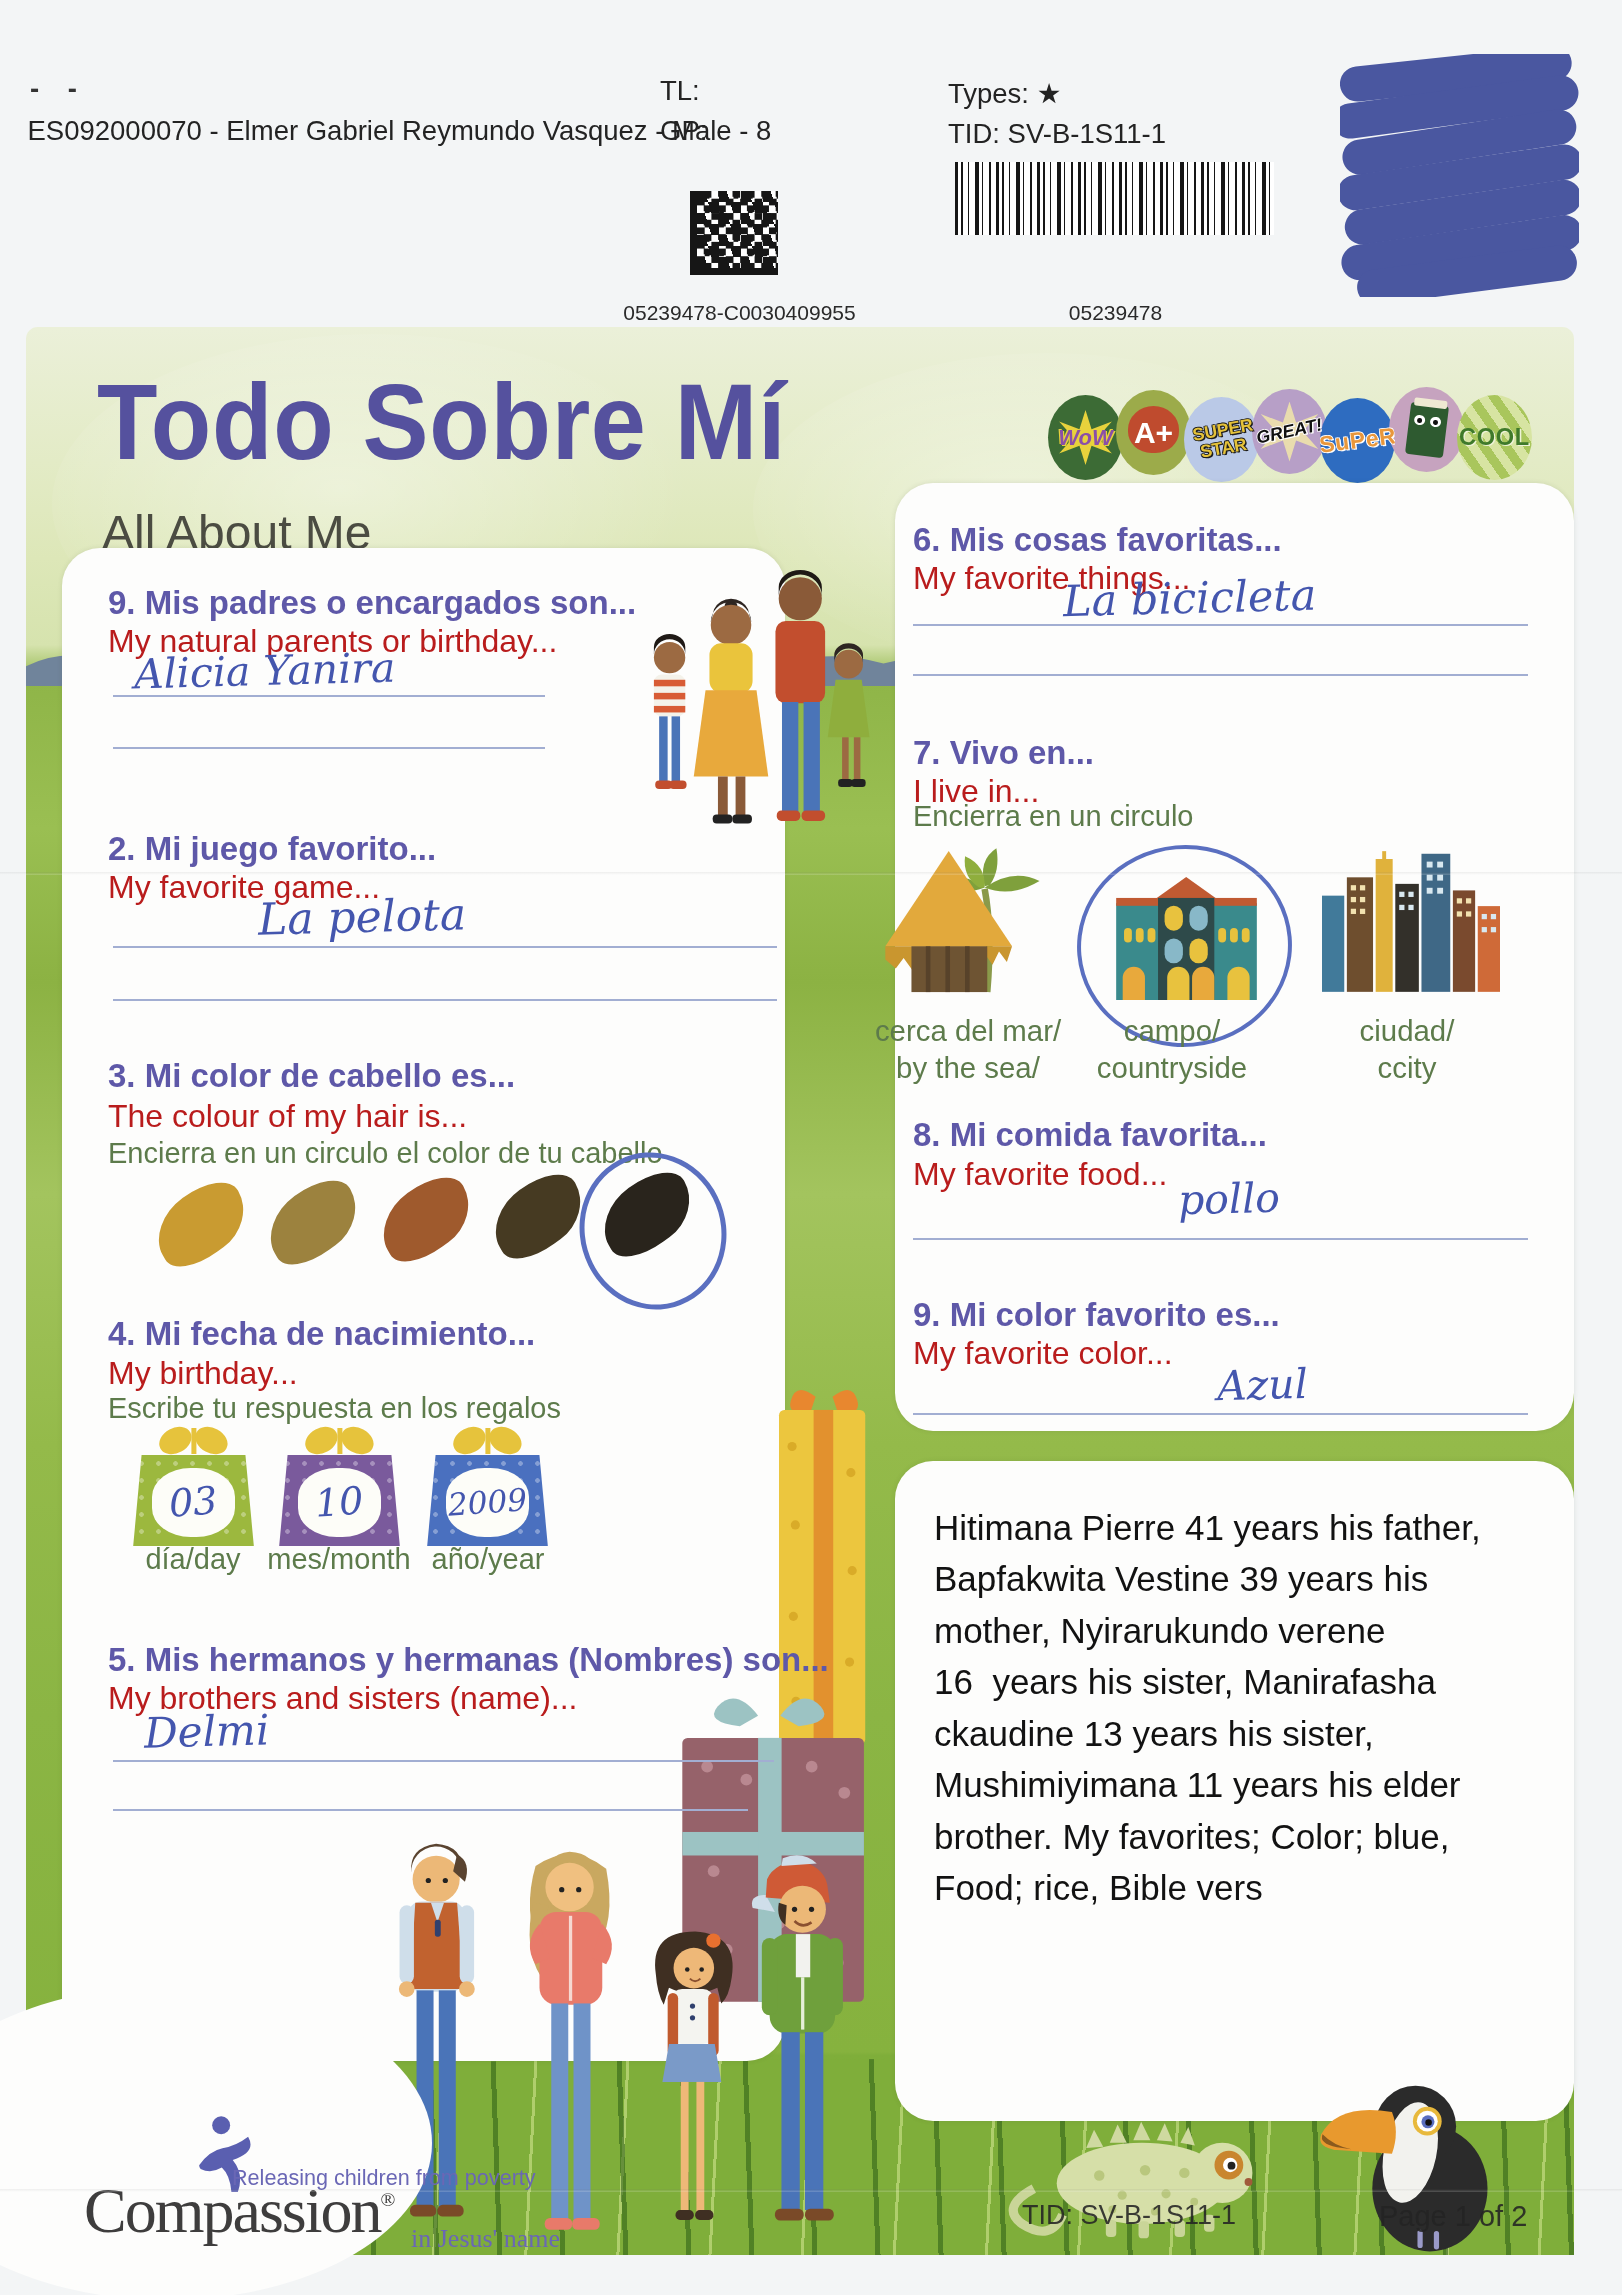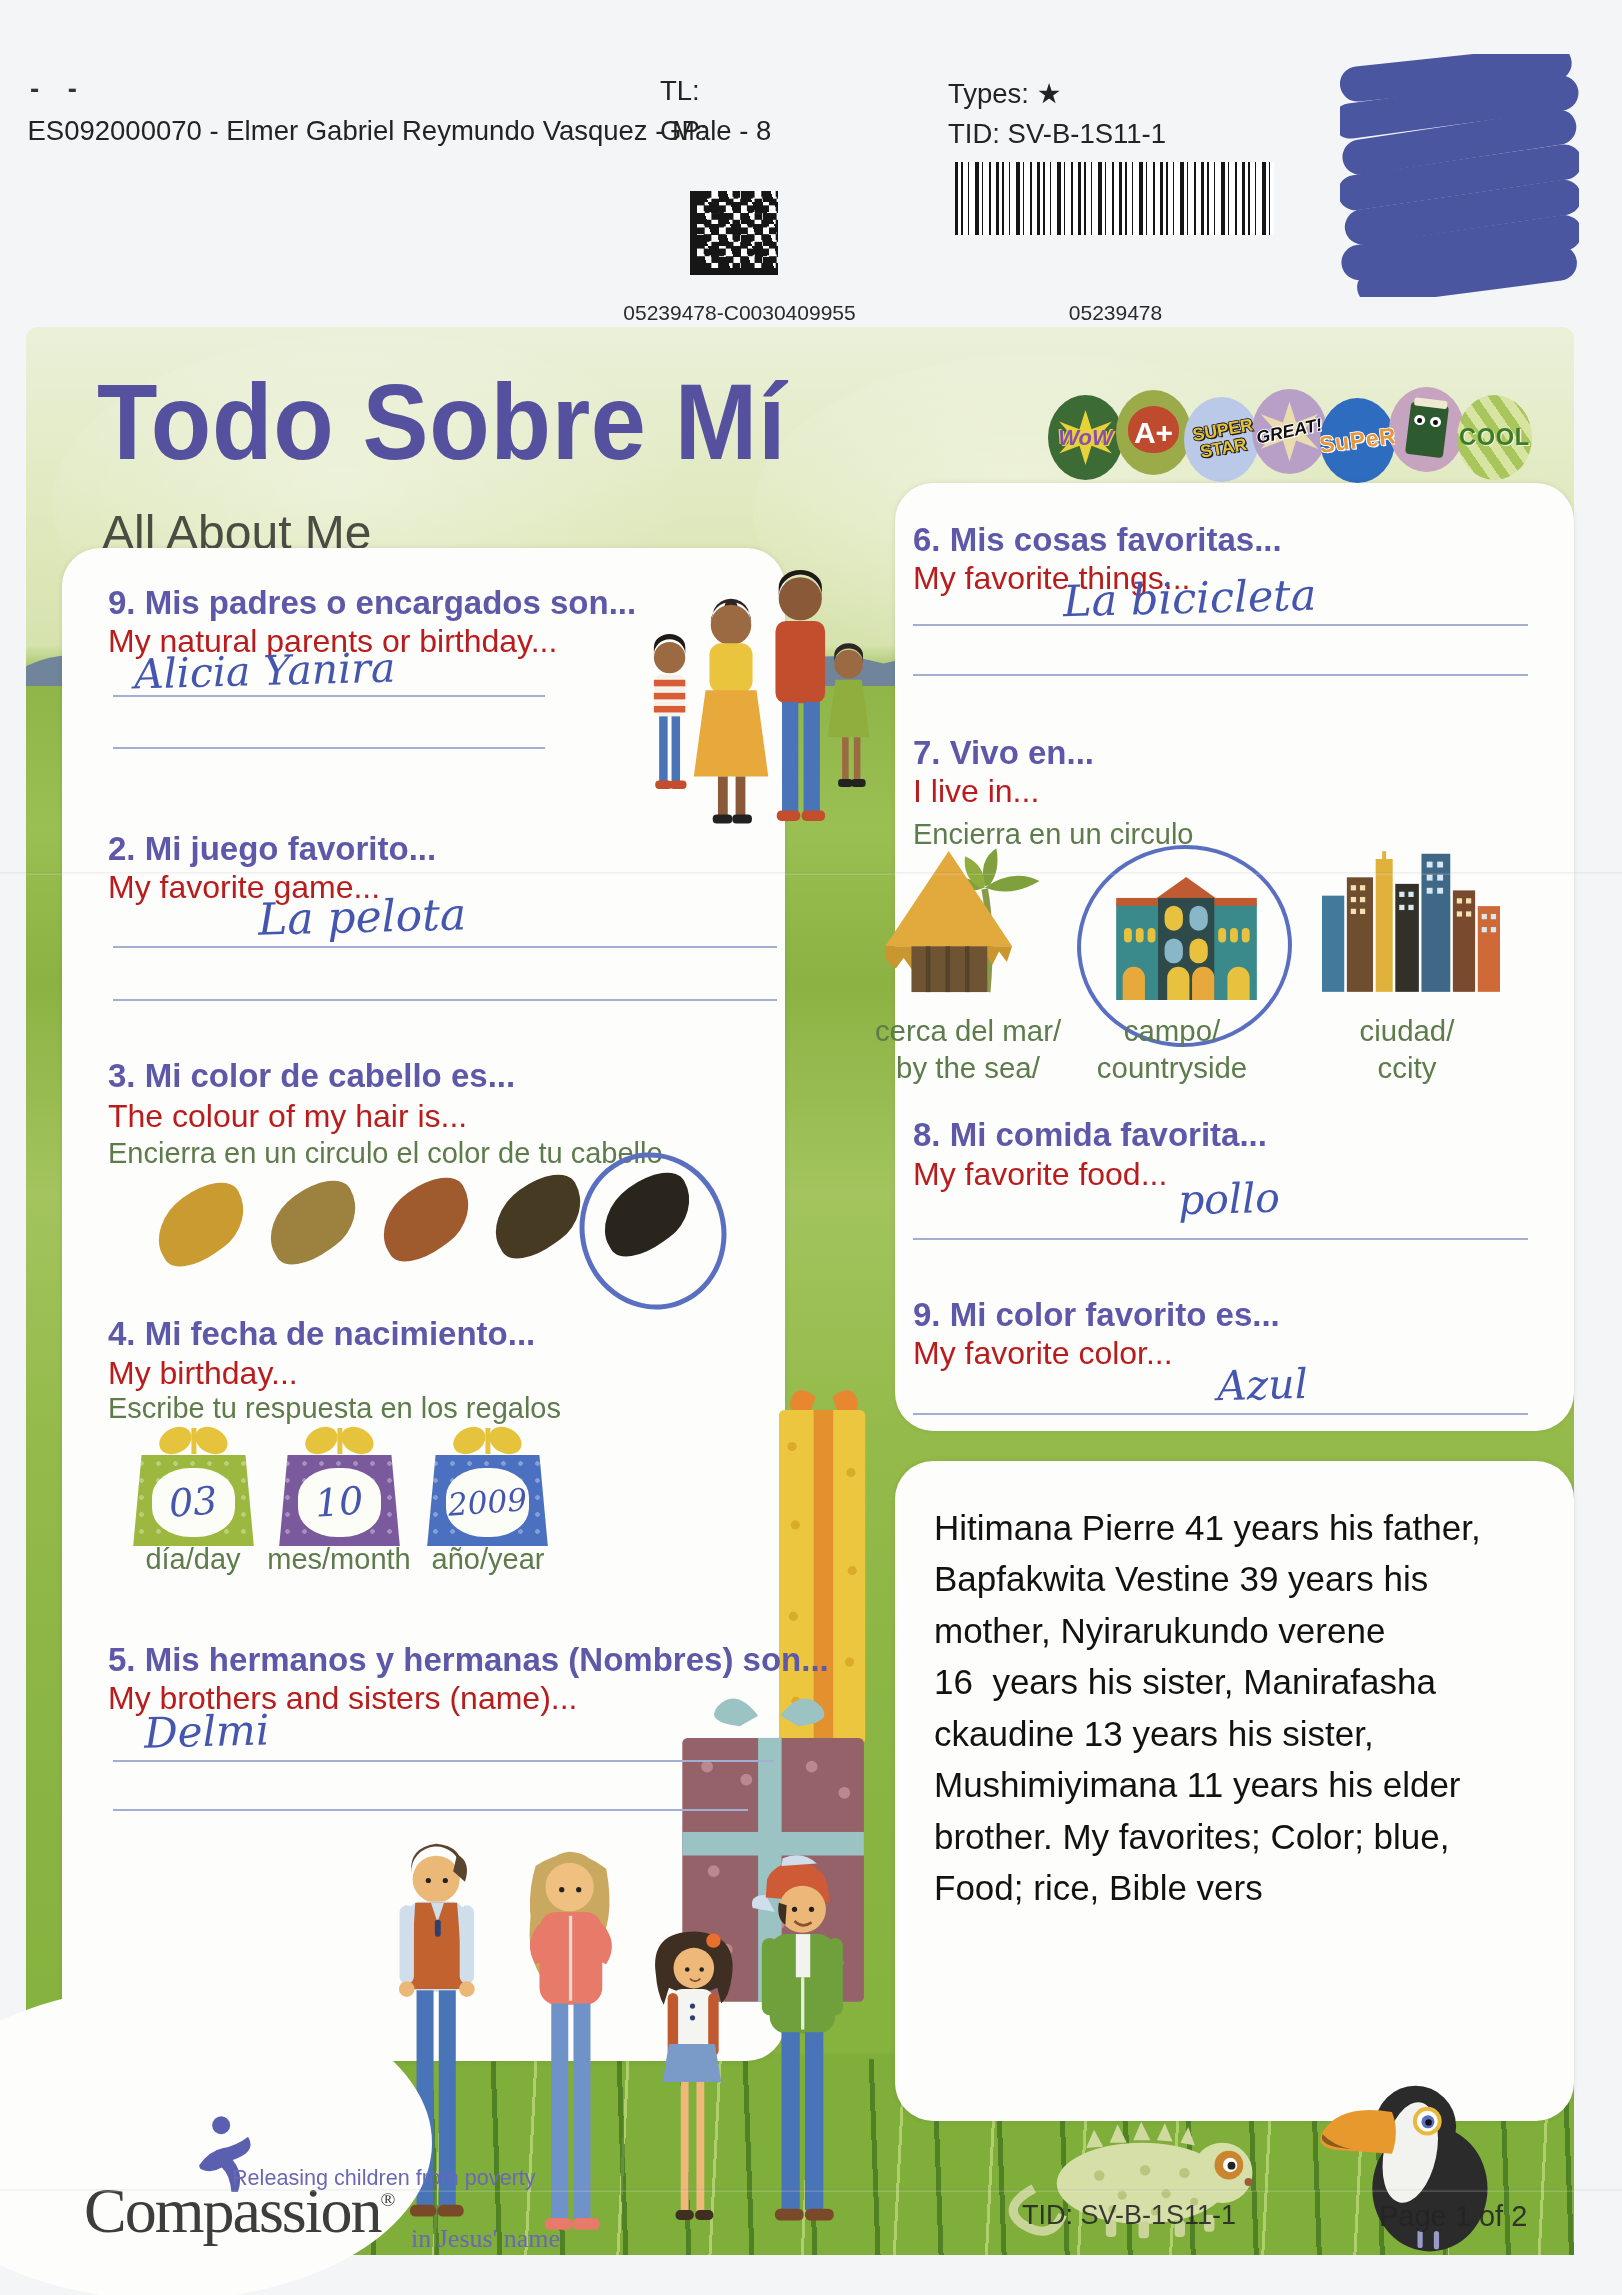--- a/index.html
+++ b/index.html
@@ -367,21 +367,21 @@
 </svg>
 
 <div class="q-es" style="left:913px;top:521px;">6. Mis cosas favoritas...</div>
 <div class="q-en" style="left:913px;top:560px;">My favorite things...</div>
 <div class="hand" style="left:1063px;top:573px;font-size:43px;">La  bicicleta</div>
 <div class="ansline" style="left:913px;top:624px;width:615px;"></div>
 <div class="ansline" style="left:913px;top:674px;width:615px;"></div>
 
 <div class="q-es" style="left:913px;top:734px;">7. Vivo en...</div>
 <div class="q-en" style="left:913px;top:773px;">I live in...</div>
-<div class="q-instr" style="left:913px;top:818px;">Encierra en un circulo</div>
+<div class="q-instr" style="left:913px;top:800px;">Encierra en un circulo</div>
 
 <svg class="abs" style="left:885px;top:847px;width:164px;height:149px;" viewBox="0 0 250 228">
   <path d="M152 64 q12 64 4 158" stroke="#8a9a4a" stroke-width="10" fill="none"></path>
   <path d="M152 62 q-44 -30 -84 -10 q44 26 84 10z" fill="#7fa03c"></path>
   <path d="M152 62 q44 -30 84 -10 q-44 26 -84 10z" fill="#7fa03c"></path>
   <path d="M152 60 q-10 -40 18 -58 q6 34 -10 56z" fill="#7fa03c"></path>
   <path d="M152 62 q2 -34 -30 -48 q-4 32 22 48z" fill="#8fae3d"></path>
   <polygon points="97,6 194,152 0,152" fill="#e2a93c"></polygon>
   <path d="M0 152 h194 l-8 24 l-12 -16 l-10 20 l-13 -18 l-12 20 l-13 -18 l-12 20 l-13 -18 l-12 20 l-13 -18 l-12 18 l-12 -16 l-11 18 l-13 -18 l-12 16 l-16 -14z" fill="#c9962f"></path>
   <rect x="40" y="152" width="116" height="70" fill="#6e5433"></rect>

